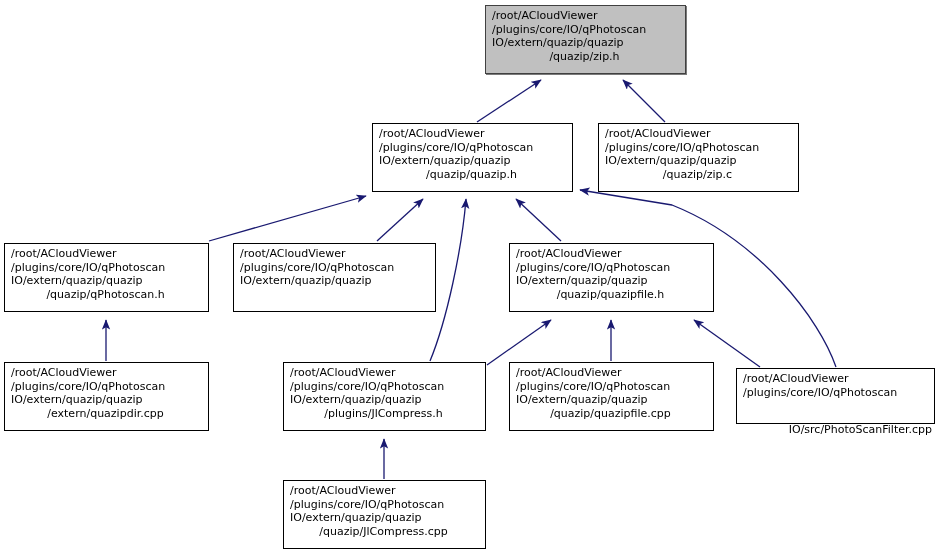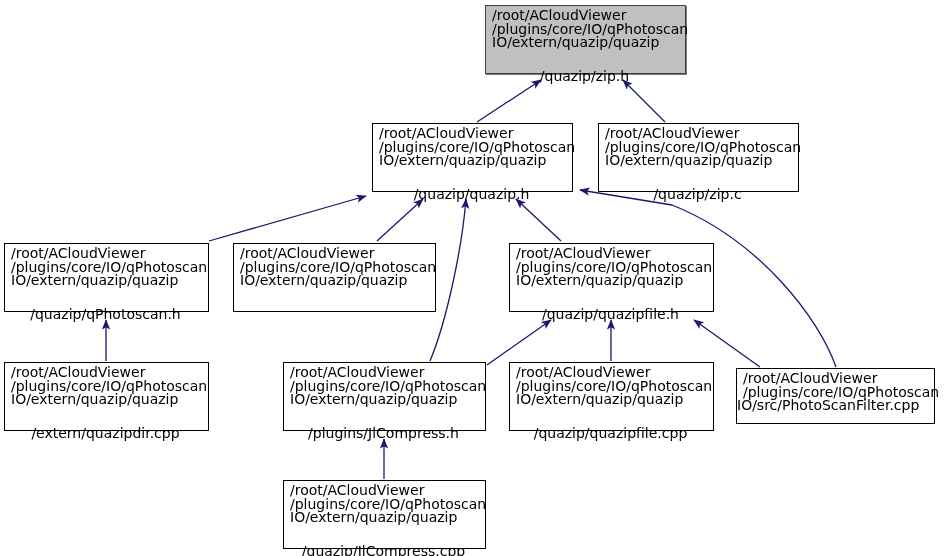--- a/index.html
+++ b/index.html
@@ -22,21 +22,21 @@
     width: 944px;
     height: 556px;
     pointer-events: none;
   }
   .node {
     position: absolute;
     box-sizing: border-box;
     border: 1px solid #000000;
     background: #ffffff;
     color: #000000;
-    font-size: 14px;
+    font-size: 11px;
     line-height: 13.7px;
     text-align: center;
     padding-top: 3px;
     white-space: pre;
     z-index: 2;
   }
   .node.root {
     background: #c0c0c0;
     border: 1px solid #404040;
     box-shadow: 1px 1px 0 #7a7a7a;
@@ -46,26 +46,26 @@
   }
   .node .ln.l0,
   .node .ln.l1,
   .node .ln.l2 {
     text-align: left;
     padding-left: 6px;
   }
   .node .ln.l3 {
     text-align: center;
     padding-right: 2px;
-    margin-top: 20px;
   }
   .node.three .ln.l2 {
-    text-align: left;
+    text-align: right;
     padding-left: 0;
     padding-right: 2px;
+    margin-top: 24px;
   }
 </style>
 </head>
 <body>
 
 <div id="graph">
   <svg id="edge-layer" viewBox="0 0 944 556" xmlns="http://www.w3.org/2000/svg">
     <defs>
       <marker id="arrowhead" markerWidth="9" markerHeight="9" refX="7.4" refY="3.2" orient="auto" markerUnits="strokeWidth">
         <path d="M 0,0 L 8,3.2 L 0,6.4 L 1.9,3.2 z" fill="#191970"></path>

